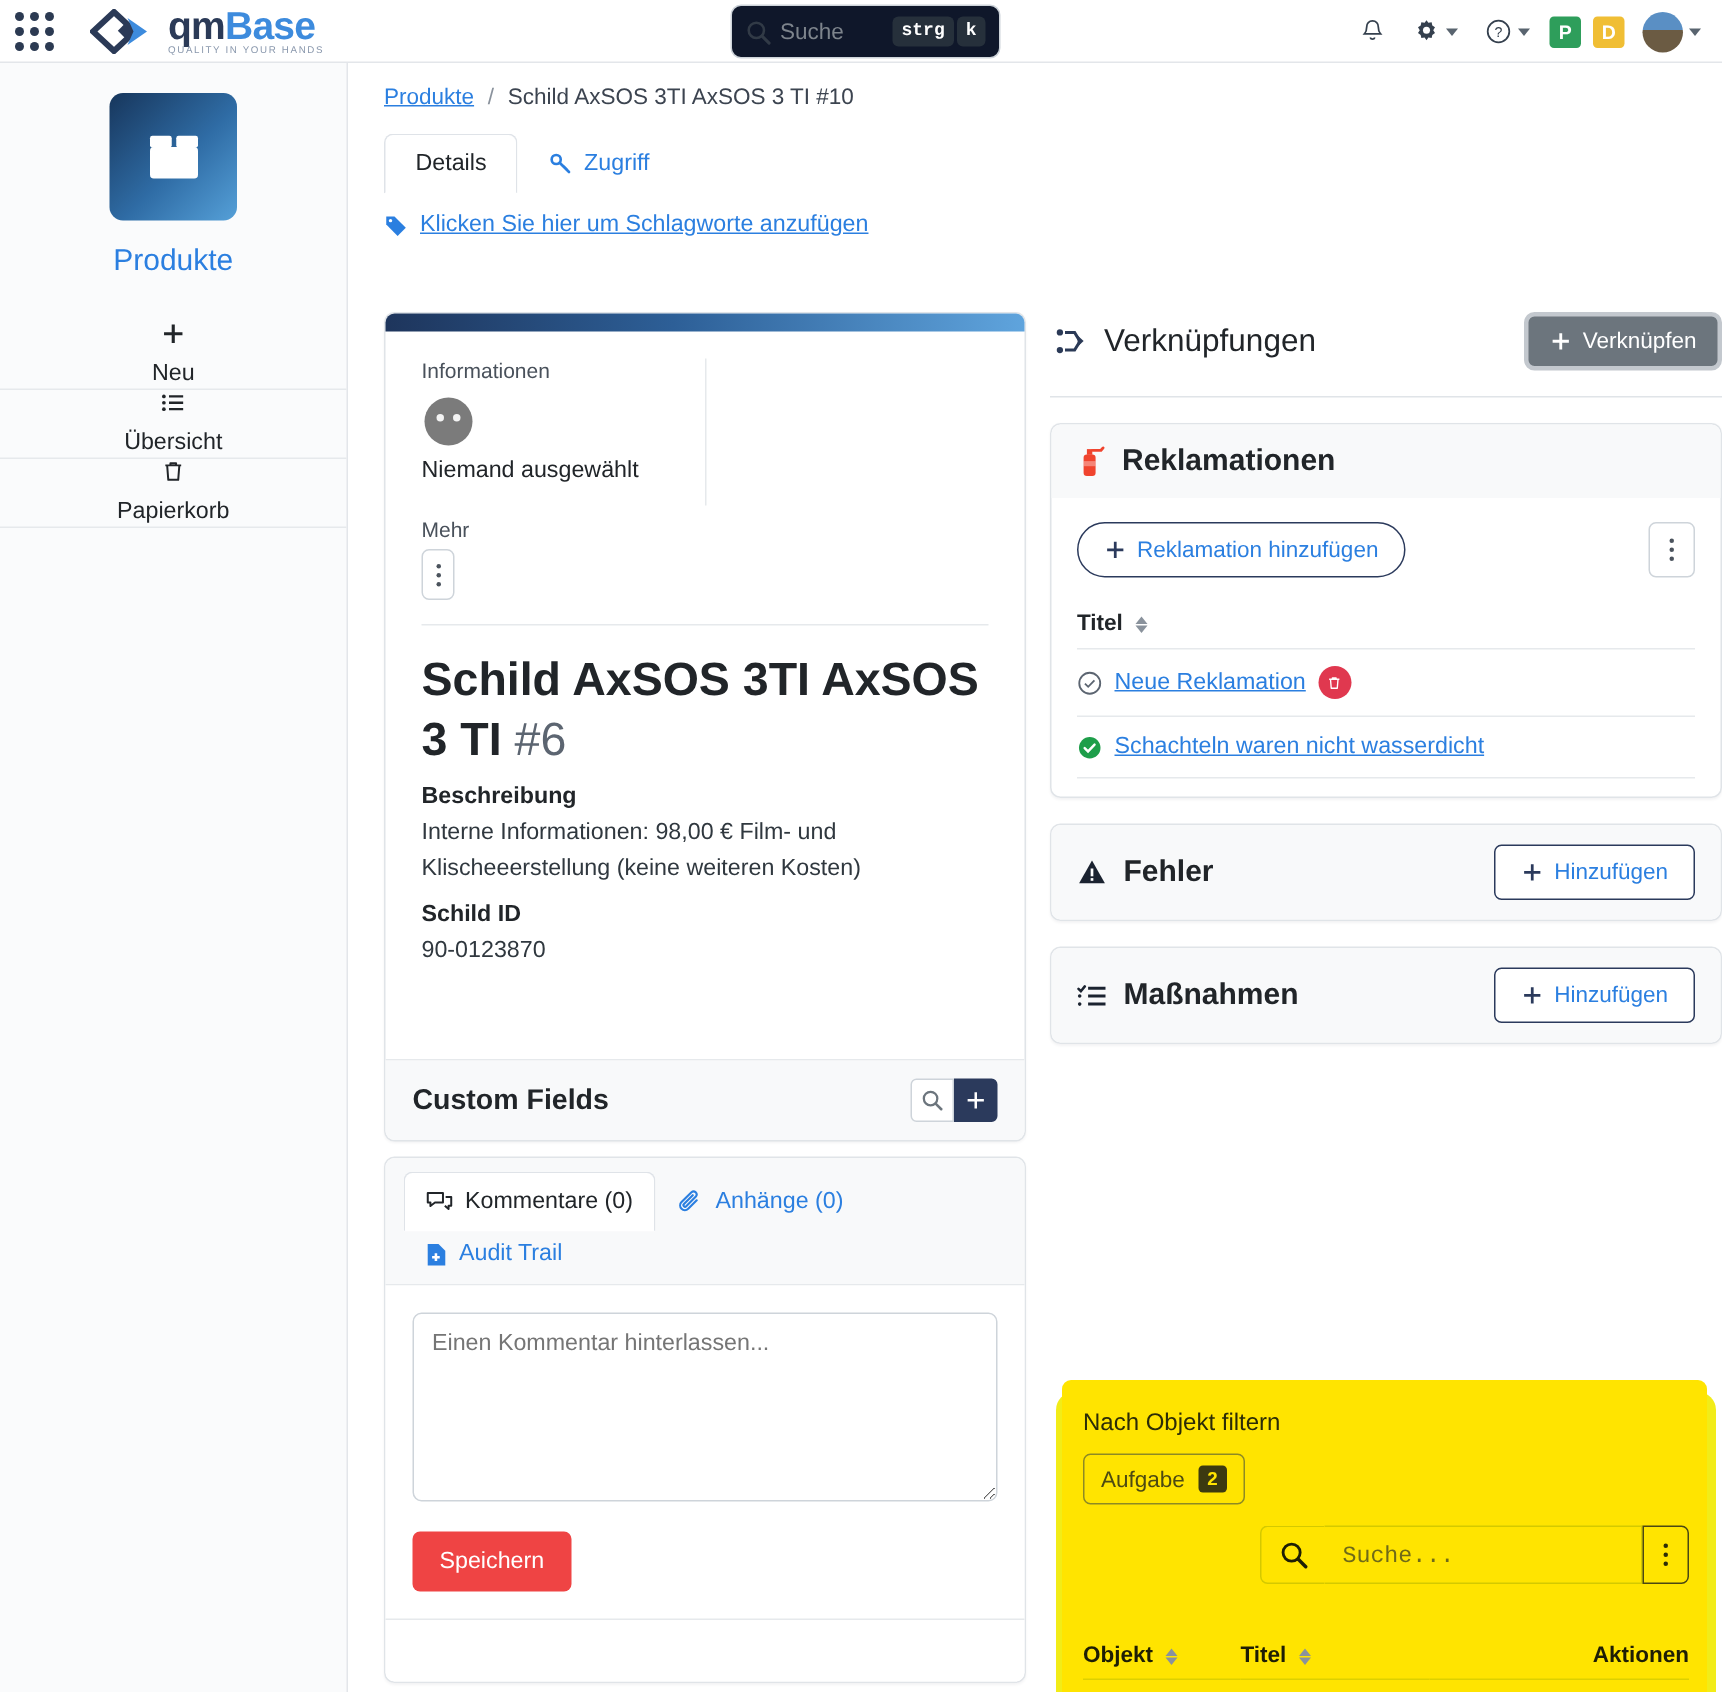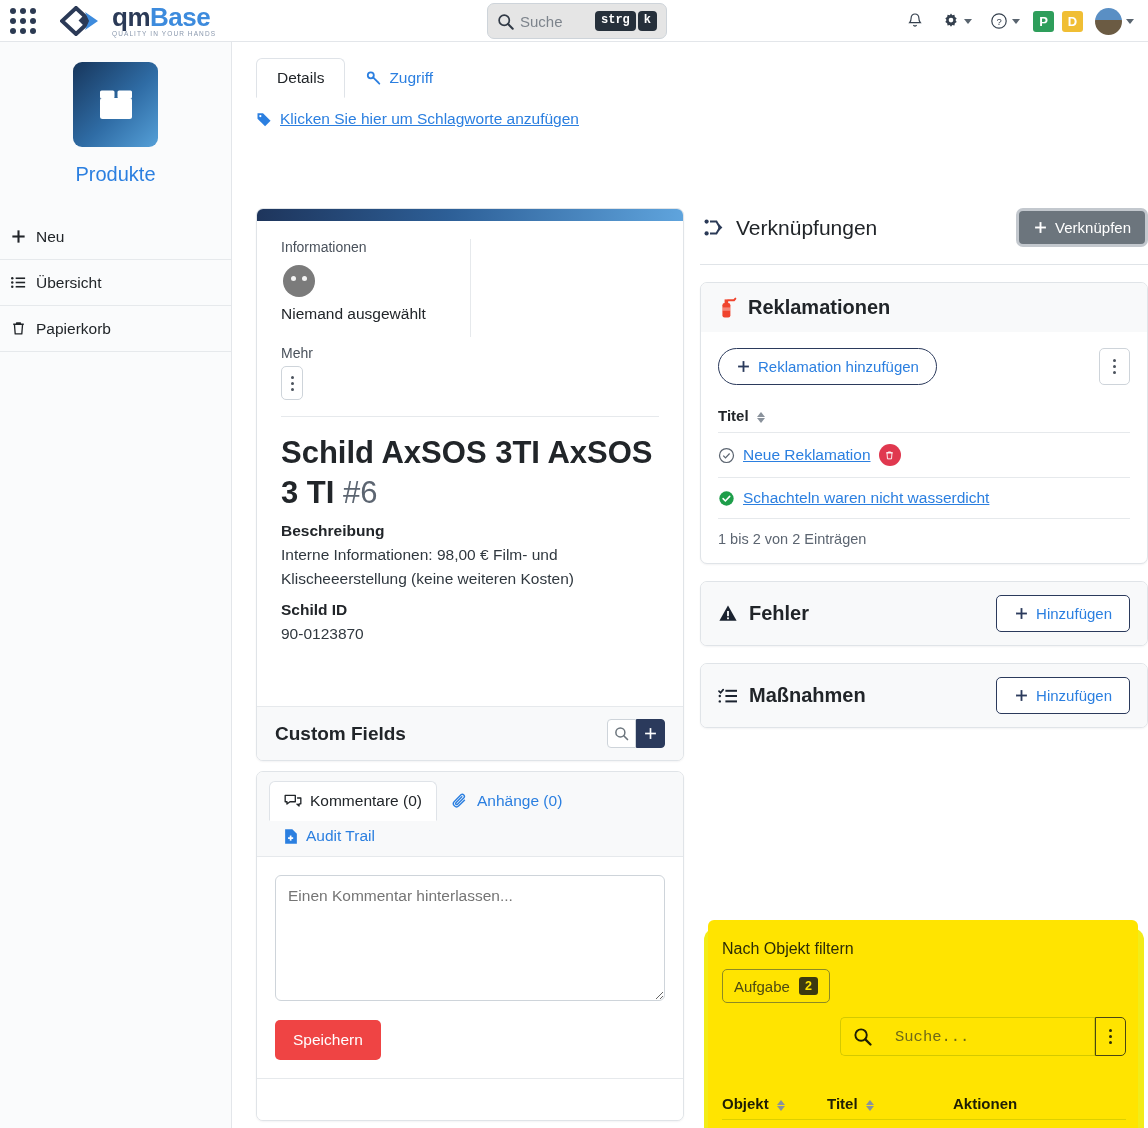--- a/index.html
+++ b/index.html
@@ -25,21 +25,21 @@
   .grid-dots i{ display:block; width:6px; height:6px; border-radius:50%; background:#2c3a52; }
   .brand{ display:flex; align-items:center; margin-left:14px; cursor:pointer; }
   .brand svg{ display:block; }
   .brand-txt{ margin-left:6px; line-height:1; }
   .brand-txt .b1{ font-size:26px; font-weight:700; color:#2b3a57; letter-spacing:-.5px;}
   .brand-txt .b2{ font-size:26px; font-weight:700; color:#3d8bdd; letter-spacing:-.5px;}
   .brand-sub{ font-size:6.5px; color:#8a98ad; letter-spacing:1.1px; margin-top:1px; text-align:right;}
 
   .searchwrap{
     position:absolute; left:487px; top:3px; width:180px; height:36px;
-    border:1px solid #ced4da; border-radius:7px; background:#e5e5e5;
+    border:1px solid #ced4da; border-radius:7px; background:#0f172a;
     display:flex; align-items:center; padding:0 9px; cursor:text;
   }
   .searchwrap .mag{ color:#313a46; margin-right:6px; display:flex;}
   .searchwrap .ph{ color:#7d848c; font-size:15px; flex:1; }
   .kbd{
     background:#26303b; color:#fff; border-radius:4px;
     font-family:"Liberation Mono", monospace; font-size:12px; font-weight:700;
     padding:3px 6px; margin-left:2px; line-height:1.1;
   }
 
@@ -61,21 +61,21 @@
   .module-icon{
     width:85px;height:85px;margin:0 auto;border-radius:9px;
     background:linear-gradient(135deg,#17365c 0%, #2f6ca5 55%, #55a0d8 100%);
     display:flex;align-items:center;justify-content:center;
   }
   .module-name{ margin-top:16px; font-size:20px; color:#2b7fe0; font-weight:400;}
   .snav{ margin-top:28px; }
   .snav-item{
     display:flex;align-items:center; gap:9px;
     height:46px; padding:0 10px; border-bottom:1px solid #e6e9ec;
-    font-size:15.5px; color:#212529; cursor:pointer;
+    font-size:15.5px; color:#212529; cursor:pointer;flex-direction:column;
   }
   .snav-item:first-child{ border-top:none; }
 
   
   .content{ position:absolute; left:232px; top:42px; width:916px; height:1086px; background:#fff; }
   .crumb{ padding:14px 0 0 24px; font-size:15px; color:#3c4450;}
   .crumb a{ color:#2b7fe0; text-decoration:underline; cursor:pointer;}
   .crumb .sep{ color:#8a929c; margin:0 5px;}
 
   .tabs{ margin:16px 0 0 24px; display:flex; align-items:flex-end; gap:0; position:relative;text-align:center;}
@@ -225,21 +225,21 @@
   }
   .hl-search .ic{ width:43px; border:1px solid #d4c900; border-right:none; border-radius:5px 0 0 5px;
                   display:flex;align-items:center;justify-content:center; background:#ffe400; cursor:pointer;}
   .hl-search .inp{ flex:1; border:1px solid #d4c900; border-left:none; display:flex; align-items:center;
                    padding:0 12px; font-size:15.5px; color:#6f6a18; background:#ffe400; cursor:text;font-family:Liberation Mono, monospace;}
   .hl-search .kb{ width:31px; border:1px solid #4a4713; border-radius:0 5px 5px 0; background:#ffe400;
                   display:flex;flex-direction:column;align-items:center;justify-content:center;gap:3px;cursor:pointer;}
   .hl-search .kb i{ width:3px;height:3px;border-radius:50%;background:#2c2c07;display:block;}
   .hl-table{ width:100%; border-collapse:collapse; margin-top:32px; }
   .hl-table th{ font-size:15px; font-weight:700; color:#1e1e05; border-bottom:1px solid #ddd000; padding:7px 0;}
-  .hl-table th.act{ }
+  .hl-table th.act{ text-align:right;}
   .hl-table td{ font-size:15.5px; color:#1e1e05; border-bottom:1px solid #ddd000; padding:12px 0;}
   .hl-table td.act{ text-align:right;}
 </style>
 </head>
 <body>
 
 <div class="topbar">
   <div class="appgrid">
     <div class="grid-dots">
       <i></i>
@@ -347,20 +347,25 @@
       <svg width="17" height="17" viewBox="0 0 18 18">
         <path d="M3.4 4.5h11.2M7 4.5V3h4v1.5M4.7 4.5l.8 10.2h7l.8-10.2z" fill="none" stroke="#212529" stroke-width="1.4" stroke-linejoin="round"></path>
       </svg>
       <span>Papierkorb</span>
     </div>
   </div>
 </div>
 
 <div class="content">
 
+  <div class="crumb">
+    <a>Produkte</a>
+    <span class="sep">/</span>
+    <span>Schild AxSOS 3TI AxSOS 3 TI #10</span>
+  </div>
 
   <div class="tabs">
     <div class="tab active">
       <span>Details</span>
     </div>
     <div class="tab link">
       <svg width="16" height="16" viewBox="0 0 18 18">
         <circle cx="5.4" cy="6" r="3.4" fill="none" stroke="#2b7fe0" stroke-width="2"></circle>
         <path d="M8 8.4l7 7M12 12.2l1.8 1.8M10.4 10.6l1.8 1.8" stroke="#2b7fe0" stroke-width="2" fill="none" stroke-linecap="round"></path>
       </svg>
@@ -557,21 +562,20 @@
                     <svg width="17" height="17" viewBox="0 0 18 18">
                       <circle cx="9" cy="9" r="7.6" fill="#1e9e4a"></circle>
                       <path d="M5.4 9.2l2.4 2.4 4.6-4.8" fill="none" stroke="#fff" stroke-width="1.7" stroke-linecap="round"></path>
                     </svg>
                     <span class="rowlink">Schachteln waren nicht wasserdicht</span>
                   </span>
                 </td>
               </tr>
             </tbody>
           </table>
-          <div class="foot-count">1 bis 2 von 2 Einträgen</div>
         </div>
       </div>
 
       <div class="panel">
         <div class="panel-head plain">
           <div class="panel-title">
             <svg width="20" height="19" viewBox="0 0 20 19">
               <path d="M10 1.6l8.6 15.2H1.4z" fill="#1b2330"></path>
               <rect x="9.1" y="7" width="1.8" height="5.2" fill="#fff"></rect>
               <rect x="9.1" y="13.4" width="1.8" height="1.8" fill="#fff"></rect>

